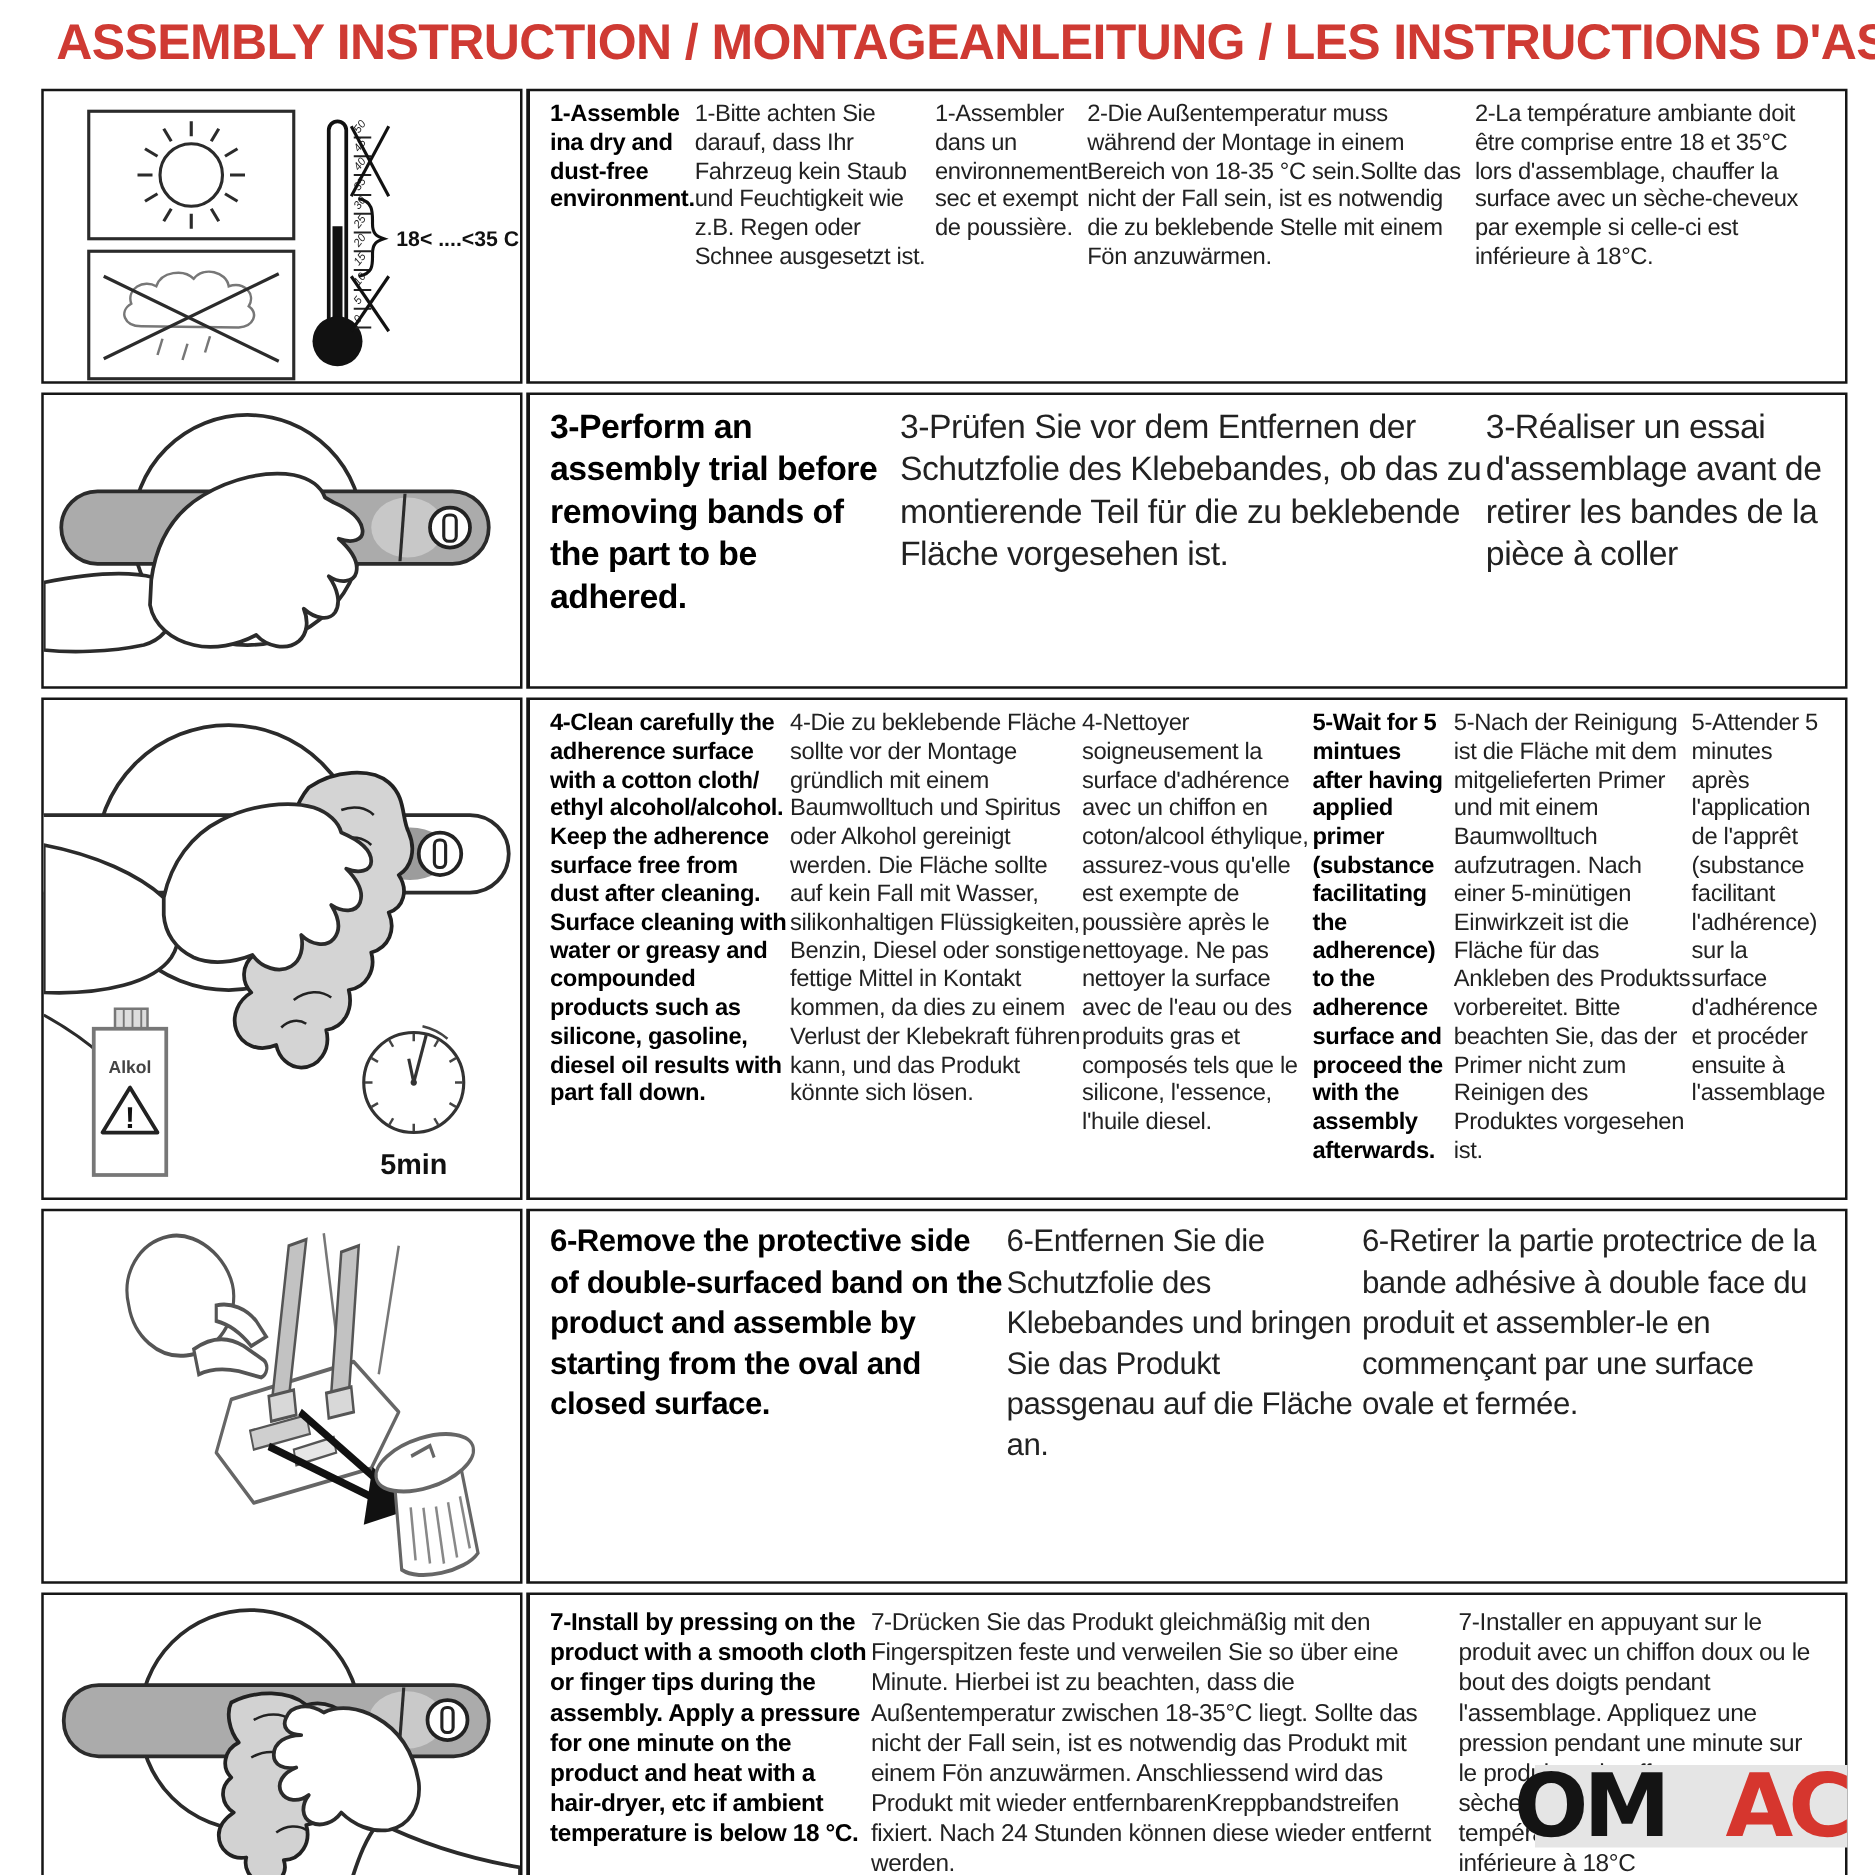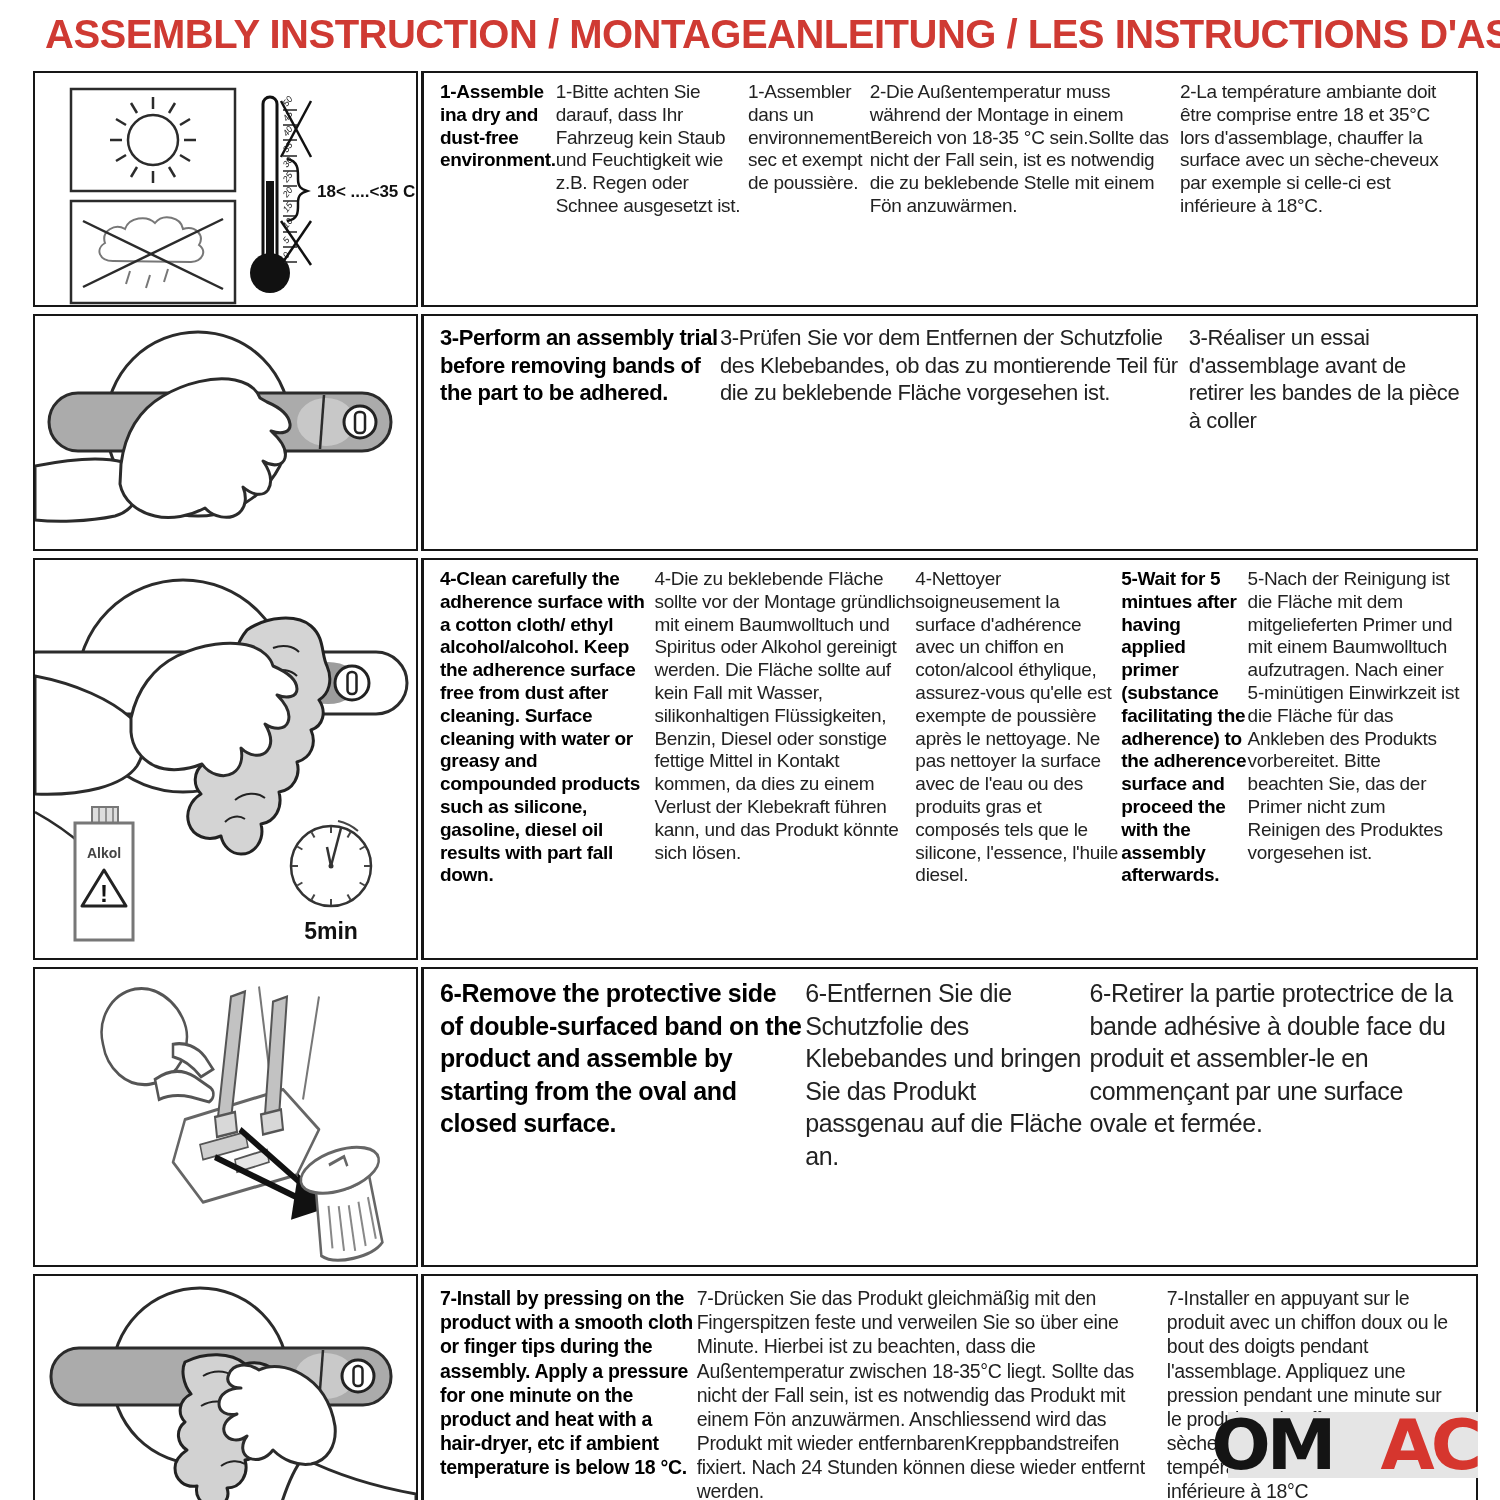--- a/index.html
+++ b/index.html
@@ -8,21 +8,21 @@
   .title{margin:12px 20px 14px 45px;font-size:40px;font-weight:bold;letter-spacing:-0.5px;
          color:#cf3a33;white-space:nowrap;}
   .row{display:flex;gap:3px;margin:0 22px 7px 33px;}
   .illus{width:385px;flex:none;border:2px solid #161616;background:#fff;box-sizing:border-box;}
   .illus svg{display:block;width:100%;height:100%;}
   .txt{flex:1;border:2px solid #161616;border-left-width:3px;background:#fff;box-sizing:border-box;
        padding:8px 16px;display:flex;}
   .txt p{margin:0;}
   .b{font-weight:bold;color:#000;}
   .s1 .txt{font-size:19px;line-height:1.2;letter-spacing:-0.3px;}
-  .s2 .txt{font-size:22px;line-height:1.26;letter-spacing:-0.4px;justify-content:center;}
+  .s2 .txt{font-size:27px;line-height:1.26;letter-spacing:-0.4px;justify-content:center;}
   .s3 .txt{font-size:19px;line-height:1.2;letter-spacing:-0.3px;}
   .s4 .txt{font-size:25px;line-height:1.3;letter-spacing:-0.4px;justify-content:center;}
   .s5 .txt{font-size:19.5px;line-height:1.24;letter-spacing:-0.3px;padding-top:10px;padding-left:16px;}
   .gap1{margin-top:24px;}
   .gap3{margin-top:22px;}
   
   .ln{fill:none;stroke:#2b2b2b;stroke-width:2.5;}
   .ln2{fill:none;stroke:#777;stroke-width:2;}
   .wfill{fill:#fff;stroke:#2b2b2b;stroke-width:3;stroke-linejoin:round;}
   .tick{font-size:9px;font-style:italic;fill:#222;}
@@ -198,20 +198,21 @@
           <text x="296" y="379" text-anchor="middle" font-size="23" font-weight="600" fill="#111">5min</text>
         </g>
       </svg>
     </div>
     <div class="txt">
       <p class="b">4-Clean carefully the adherence surface with a cotton cloth/ ethyl alcohol/alcohol. Keep the adherence surface free from dust after cleaning. Surface cleaning with water or greasy and compounded products such as silicone, gasoline, diesel oil results with part fall down.</p>
       <p>4-Die zu beklebende Fläche sollte vor der Montage gründlich mit einem Baumwolltuch und Spiritus oder Alkohol gereinigt werden. Die Fläche sollte auf kein Fall mit Wasser, silikonhaltigen Flüssigkeiten, Benzin, Diesel oder sonstige fettige Mittel in Kontakt kommen, da dies zu einem Verlust der Klebekraft führen kann, und das Produkt könnte sich lösen.</p>
       <p>4-Nettoyer soigneusement la surface d'adhérence avec un chiffon en coton/alcool éthylique, assurez-vous qu'elle est exempte de poussière après le nettoyage. Ne pas nettoyer la surface avec de l'eau ou des produits gras et composés tels que le silicone, l'essence, l'huile diesel.</p>
       <p class="b gap3">5-Wait for 5 mintues after having applied primer (substance facilitating the adherence) to the adherence surface and proceed the with the assembly afterwards.</p>
       <p>5-Nach der Reinigung ist die Fläche mit dem mitgelieferten Primer und mit einem Baumwolltuch aufzutragen. Nach einer 5-minütigen Einwirkzeit ist die Fläche für das Ankleben des Produkts vorbereitet. Bitte beachten Sie, das der Primer nicht zum Reinigen des Produktes vorgesehen ist.</p>
+      <p>5-Attender 5 minutes après l'application de l'apprêt (substance facilitant l'adhérence) sur la surface d'adhérence et procéder ensuite à l'assemblage</p>
     </div>
   </div>
 
   <div class="row s4" style="height:300px;">
     <div class="illus">
       <svg viewBox="0 0 381 236" preserveAspectRatio="none">
         <g>
           <line x1="236" y1="92" x2="224" y2="14" stroke="#777" stroke-width="2"></line>
           <line x1="268" y1="104" x2="284" y2="22" stroke="#777" stroke-width="2"></line>
           <path d="M 150 120 L 248 96 L 284 128 L 262 164 L 168 186 L 138 154 Z" fill="#fff" stroke="#666" stroke-width="2.5" stroke-linejoin="round"></path>

